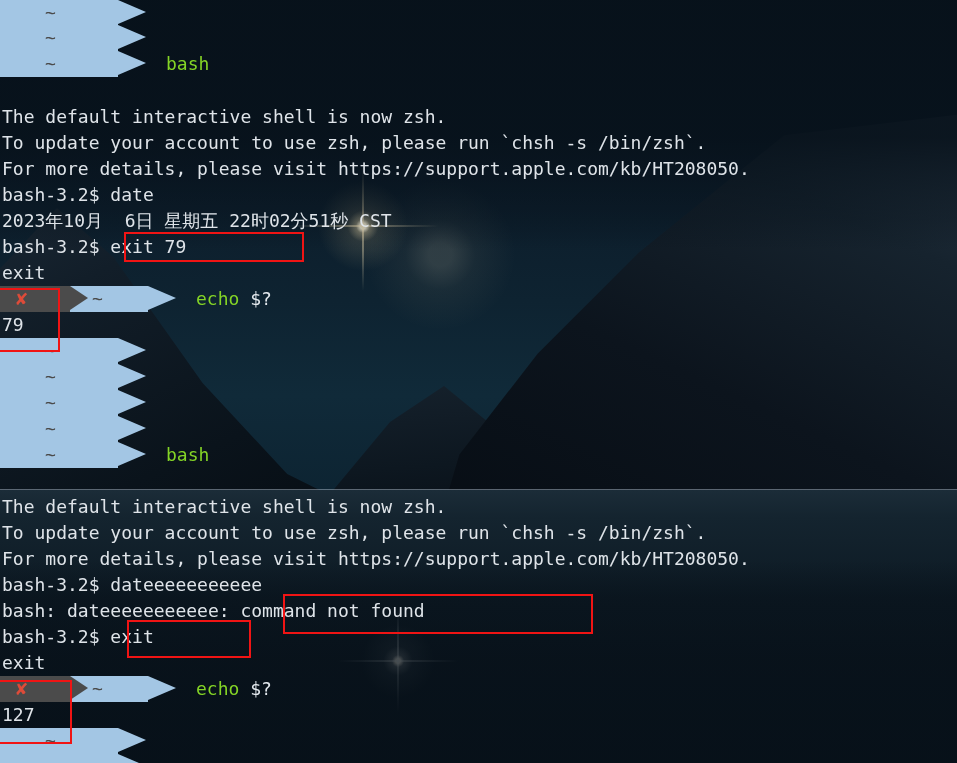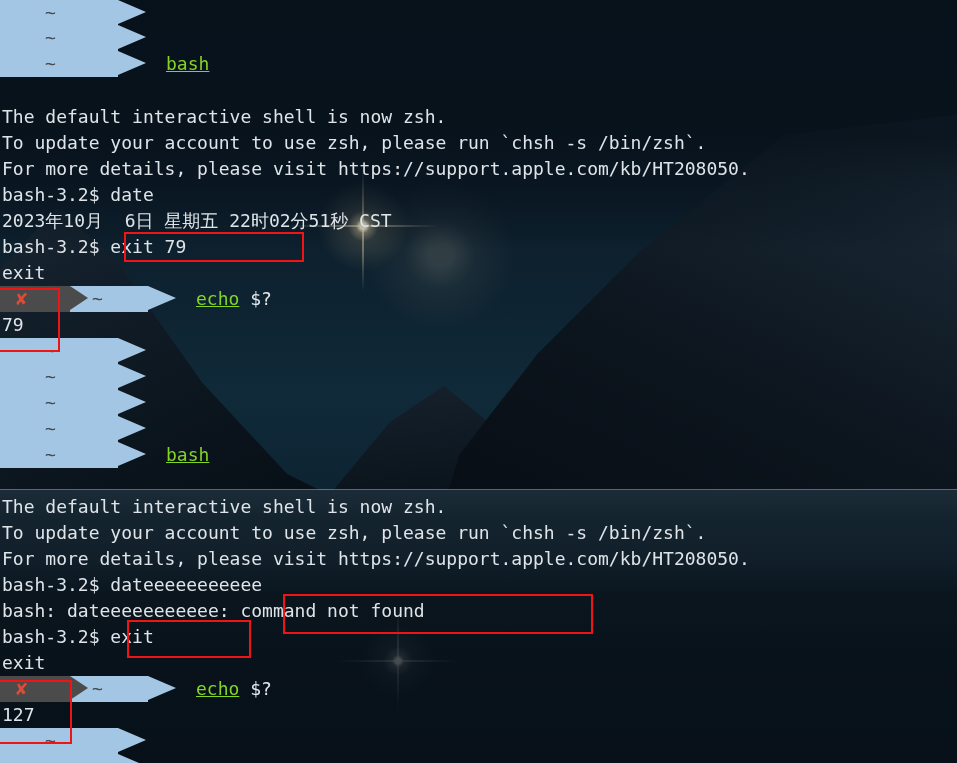--- a/index.html
+++ b/index.html
@@ -127,21 +127,21 @@
     white-space: pre;
   }
   .row {
     position: absolute;
     left: 0;
     height: 25.5px;
     line-height: 25.5px;
     white-space: pre;
   }
   .out { color: #dfe4e9; }
-  .green { color: #84d426; text-decoration: underline; }
+  .green { color: #84d426; }
   .white { color: #e3e8ed; }
 
   
   .prompt {
     position: absolute;
     left: 0;
     height: 25.5px;
     line-height: 25.5px;
     display: flex;
     align-items: stretch;

